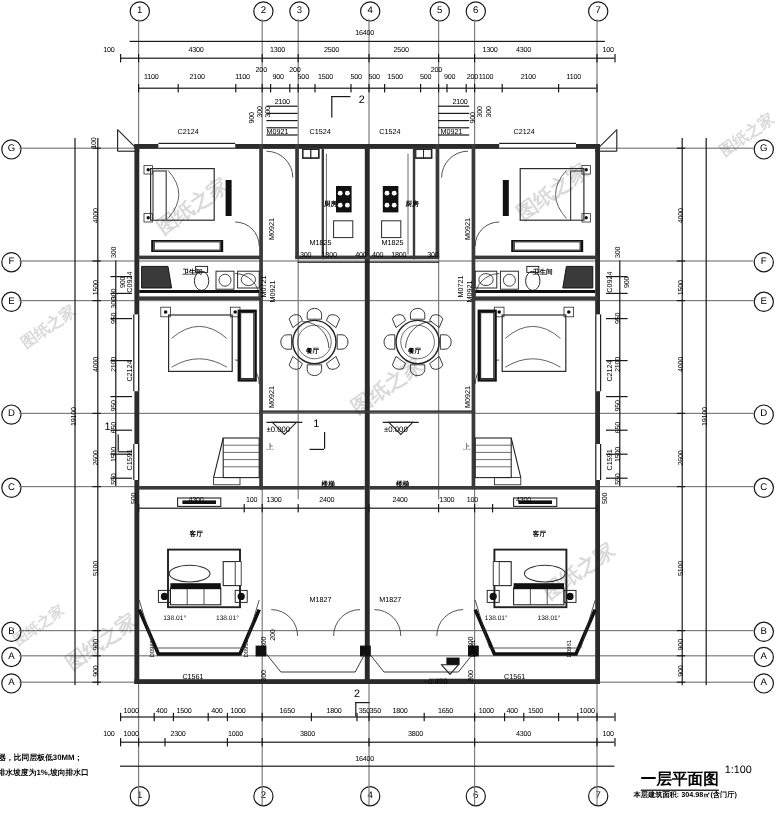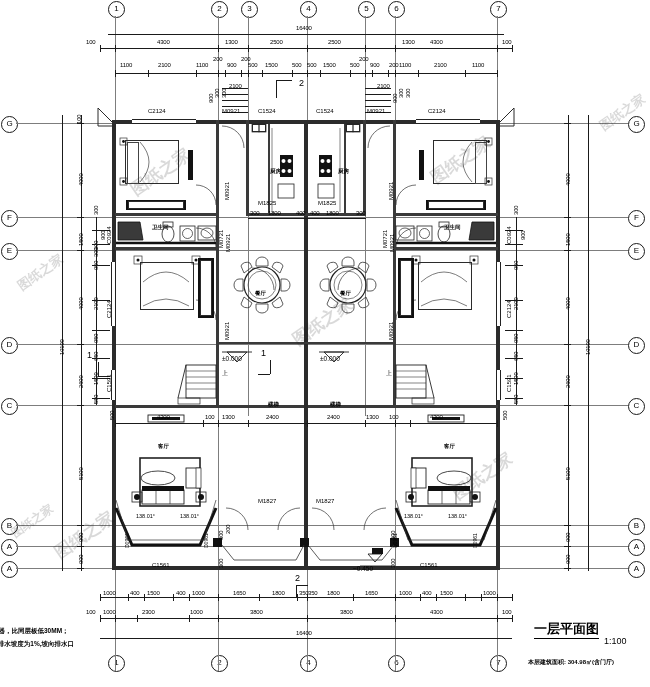--- a/index.html
+++ b/index.html
@@ -708,21 +708,21 @@
   <div class="tick" style="left:189px;top:615px;"></div>
   <div class="tick" style="left:218px;top:615px;"></div>
   <div class="tick" style="left:307px;top:615px;"></div>
   <div class="tick" style="left:395px;top:615px;"></div>
   <div class="tick" style="left:497px;top:615px;"></div>
   <div class="tick" style="left:512px;top:615px;"></div>
 
   <div class="note" style="left:-8px;top:627px;">便器，比同层板低30MM；</div>
   <div class="note" style="left:-22px;top:640px;">60MM,排水坡度为1%,坡向排水口</div>
 
-  <div class="title u" style="left:534px;top:620px;">一层平面图</div>
+  <div class="title u" style="left:534px;top:640px;">一层平面图</div>
   <div class="scale" style="left:604px;top:636px;">1:100</div>
   <div class="note" style="left:528px;top:658px;font-size:6px;">本层建筑面积: 304.98㎡(含门厅)</div>
 
   <div class="wm" style="left:126px;top:182px;">图纸之家</div>
   <div class="wm" style="left:288px;top:332px;">图纸之家</div>
   <div class="wm" style="left:426px;top:170px;">图纸之家</div>
   <div class="wm" style="left:50px;top:545px;">图纸之家</div>
   <div class="wm" style="left:448px;top:486px;">图纸之家</div>
   <div class="wm" style="left:596px;top:120px;font-size:13px;">图纸之家</div>
   <div class="wm" style="left:14px;top:280px;font-size:13px;">图纸之家</div>

